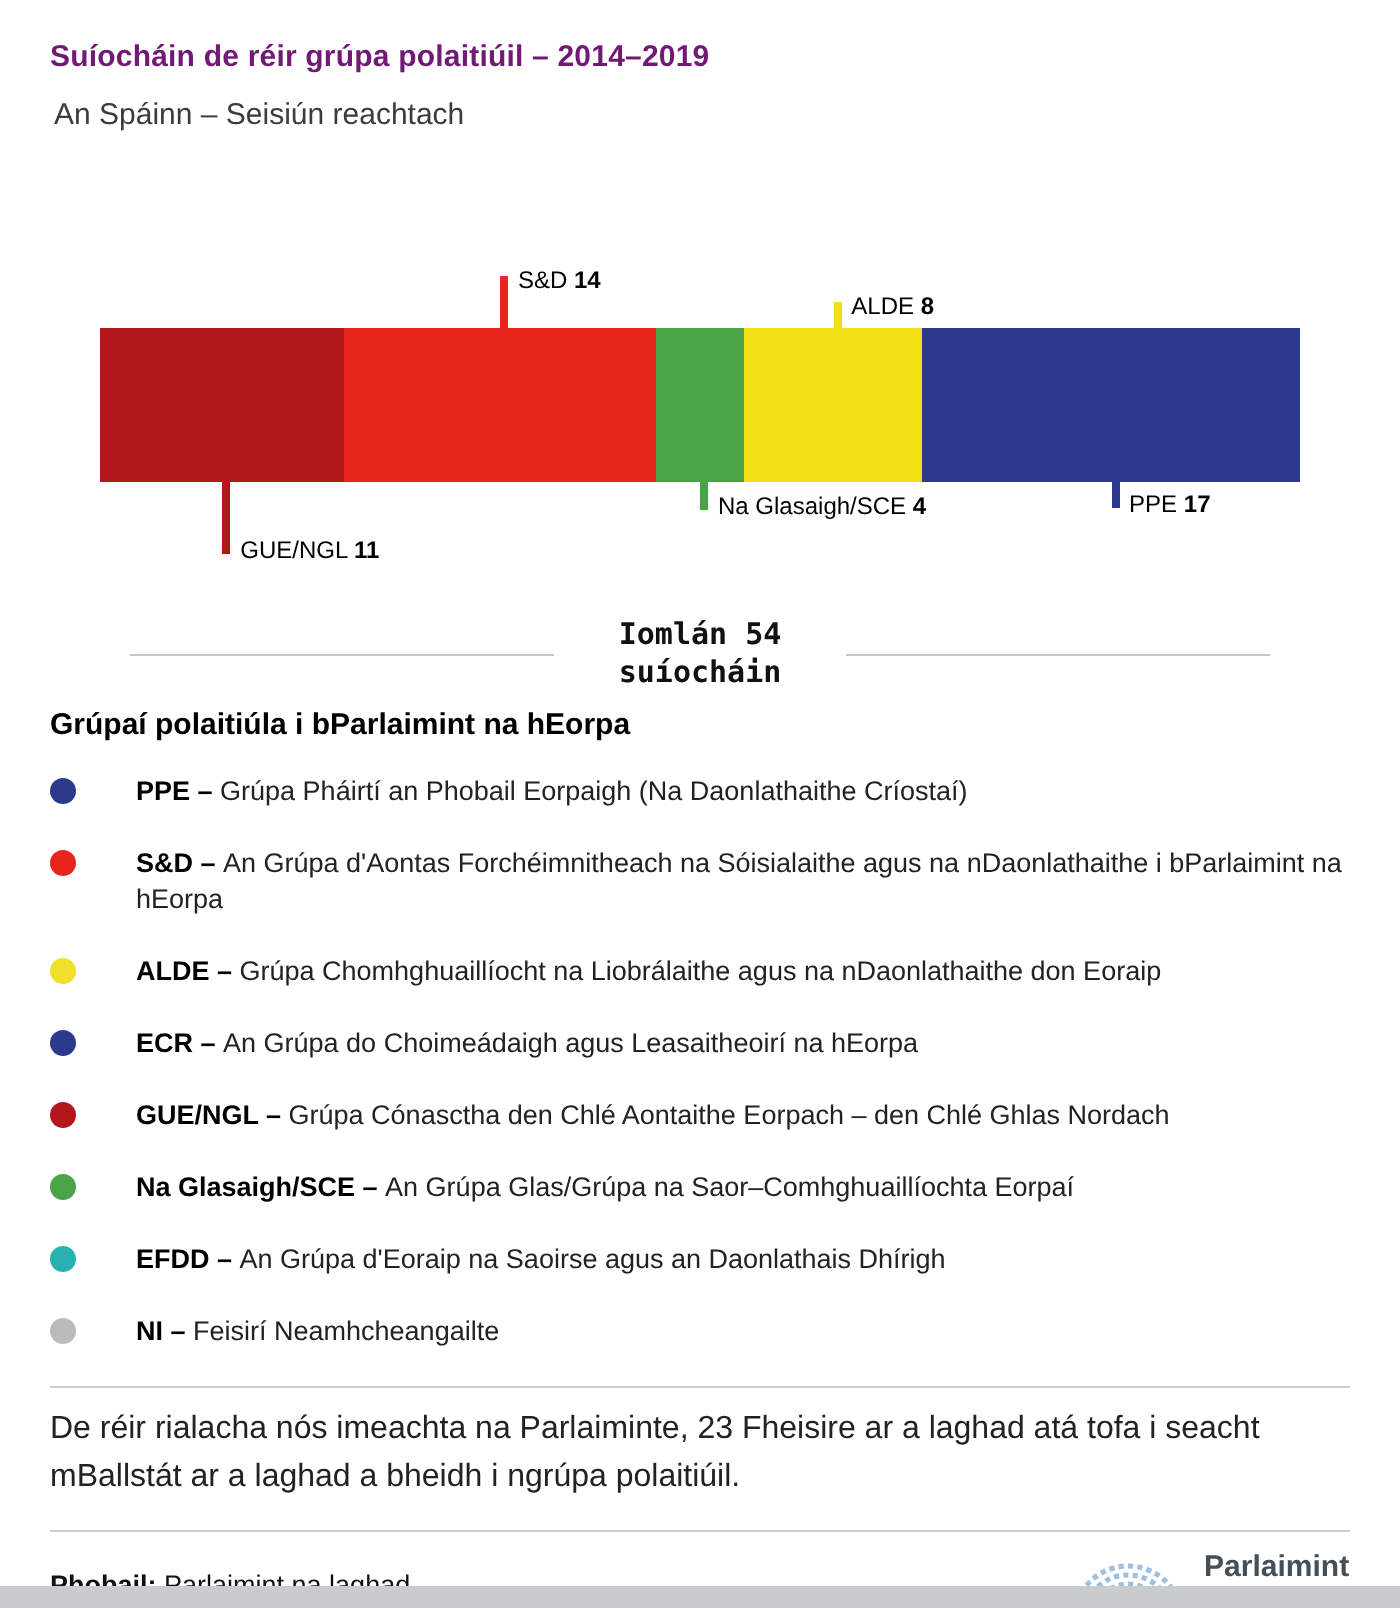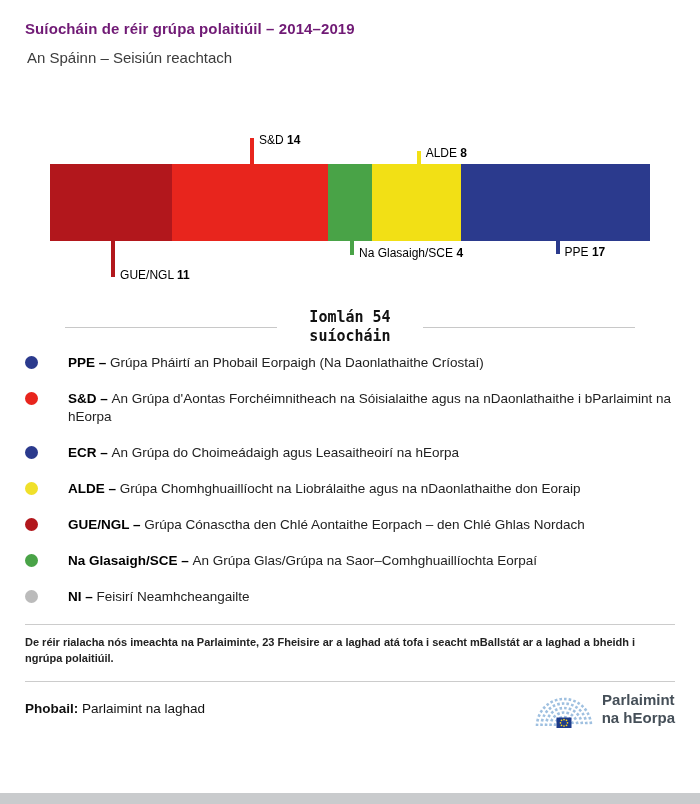--- a/index.html
+++ b/index.html
@@ -24,21 +24,21 @@
   .total-text { font-family:"DejaVu Sans Mono", monospace; font-weight:700; font-size:15px; text-align:center; line-height:1.25; color:#111; }
 
   .legend { margin:8px 25px 0; }
   .legend-title { font-size:15px; font-weight:700; margin-bottom:16px; color:#000; }
   .legend-item { display:flex; gap:30px; margin-bottom:18px; font-size:13.5px; line-height:1.33; }
   .legend-item .dot { width:13px; height:13px; border-radius:50%; flex-shrink:0; margin-top:2px; }
   .legend-item b { color:#000; }
   .legend-item span.desc { color:#222; }
 
   .rule { height:1px; background:#cccccc; margin:14px 25px 0; }
-  .footnote { margin:0 25px; padding:9px 0 12px; font-size:11px; line-height:1.5; color:#222; max-width:650px;font-weight:bold; }
+  .footnote { margin:0 25px; padding:9px 0 12px; font-size:16px; line-height:1.5; color:#222; max-width:650px; }
   .source-row { display:flex; justify-content:space-between; align-items:center; padding:4px 25px 0; }
   .source { font-size:13.5px; color:#111; }
   .logo { display:flex; align-items:center; gap:9px; }
   .logo-text { font-size:15px; font-weight:700; color:#454f58; line-height:1.15;text-align:center; }
   .bottom-bar { position:absolute; left:0; bottom:0; width:100%; height:11px; background:#c9cbcd; }
 </style>
 </head>
 <body>
 
 <div class="page">
@@ -74,44 +74,49 @@
   <div class="total">
     <div class="tline"></div>
     <div class="total-text">
       <div>Iomlán 54</div>
       <div>suíocháin</div>
     </div>
     <div class="tline"></div>
   </div>
 
   <div class="legend">
+    <div class="legend-title">Grúpaí polaitiúla i bParlaimint na hEorpa</div>
     <div class="legend-items">
         <div class="legend-item">
           <span class="dot" style="background: rgb(43, 58, 141);"></span>
           <div class="ltext"><b>PPE – </b><span class="desc">Grúpa Pháirtí an Phobail Eorpaigh (Na Daonlathaithe Críostaí)</span></div>
         </div>
         <div class="legend-item">
           <span class="dot" style="background: rgb(232, 37, 29);"></span>
           <div class="ltext"><b>S&amp;D – </b><span class="desc">An Grúpa d'Aontas Forchéimnitheach na Sóisialaithe agus na nDaonlathaithe i bParlaimint na hEorpa</span></div>
         </div>
         <div class="legend-item">
+          <span class="dot" style="background: rgb(240, 224, 42);"></span>
+          <div class="ltext"><b>ALDE – </b><span class="desc">Grúpa Chomhghuaillíocht na Liobrálaithe agus na nDaonlathaithe don Eoraip</span></div>
+        </div>
+        <div class="legend-item">
           <span class="dot" style="background: rgb(43, 58, 141);"></span>
           <div class="ltext"><b>ECR – </b><span class="desc">An Grúpa do Choimeádaigh agus Leasaitheoirí na hEorpa</span></div>
-        </div>
-        <div class="legend-item">
-          <span class="dot" style="background: rgb(240, 224, 42);"></span>
-          <div class="ltext"><b>ALDE – </b><span class="desc">Grúpa Chomhghuaillíocht na Liobrálaithe agus na nDaonlathaithe don Eoraip</span></div>
         </div>
         <div class="legend-item">
           <span class="dot" style="background: rgb(178, 23, 28);"></span>
           <div class="ltext"><b>GUE/NGL – </b><span class="desc">Grúpa Cónasctha den Chlé Aontaithe Eorpach – den Chlé Ghlas Nordach</span></div>
         </div>
         <div class="legend-item">
           <span class="dot" style="background: rgb(73, 163, 71);"></span>
           <div class="ltext"><b>Na Glasaigh/SCE – </b><span class="desc">An Grúpa Glas/Grúpa na Saor–Comhghuaillíochta Eorpaí</span></div>
+        </div>
+        <div class="legend-item">
+          <span class="dot" style="background: rgb(41, 176, 176);"></span>
+          <div class="ltext"><b>EFDD – </b><span class="desc">An Grúpa d'Eoraip na Saoirse agus an Daonlathais Dhírigh</span></div>
         </div>
         <div class="legend-item">
           <span class="dot" style="background: rgb(187, 187, 187);"></span>
           <div class="ltext"><b>NI – </b><span class="desc">Feisirí Neamhcheangailte</span></div>
         </div>
       </div>
   </div>
 
   <div class="rule"></div>
   <div class="footnote">De réir rialacha nós imeachta na Parlaiminte, 23 Fheisire ar a laghad atá tofa i seacht mBallstát ar a laghad a bheidh i ngrúpa polaitiúil.</div>

